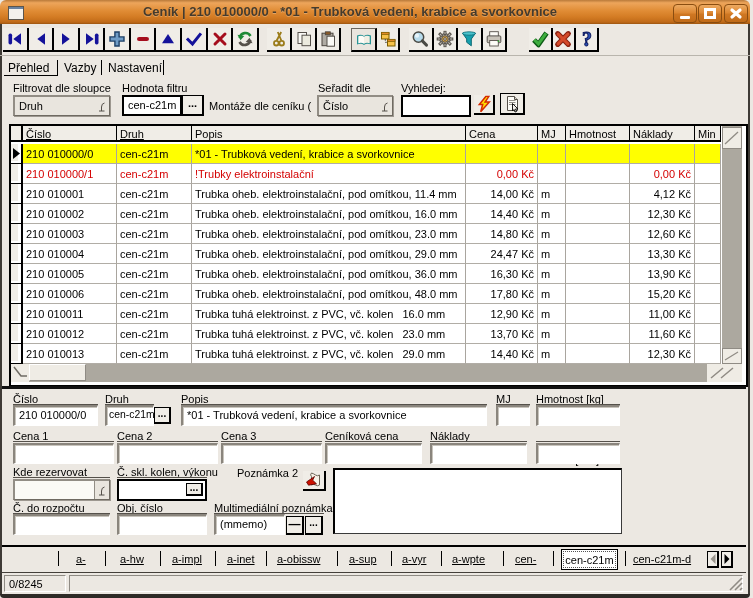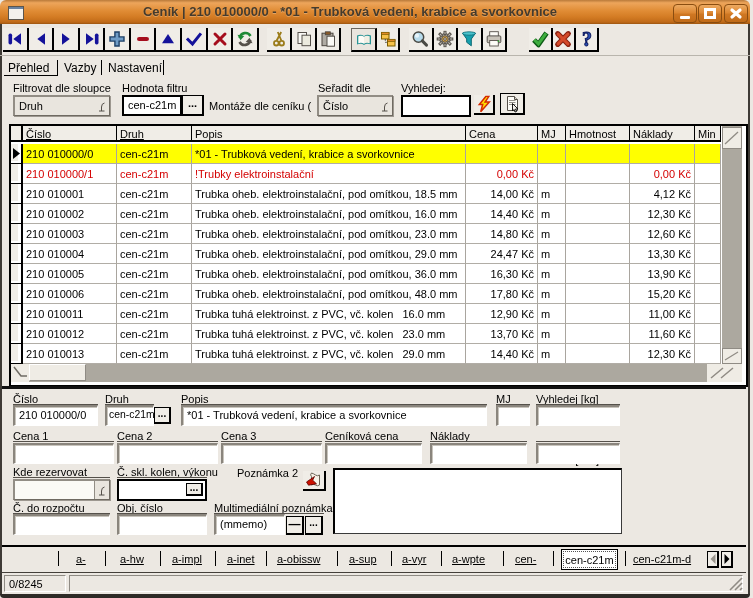--- a/index.html
+++ b/index.html
@@ -292,21 +292,21 @@
 <div class="cell num" style="left:455px;width:72px;color:#d40000;">0,00 Kč</div>
 <div class="cell" style="left:527px;width:28px;color:#d40000;"></div>
 <div class="cell" style="left:555px;width:64px;color:#d40000;"></div>
 <div class="cell num" style="left:619px;width:65px;color:#d40000;">0,00 Kč</div>
 <div class="cell" style="left:684px;width:26px;color:#d40000;"></div>
 </div>
 <div class="row abs" style="top:58.0px">
 <div class="gut"></div>
 <div class="cell" style="left:12px;width:94px;">210 010001</div>
 <div class="cell" style="left:106px;width:75px;">cen-c21m</div>
-<div class="cell" style="left:181px;width:274px;">Trubka oheb. elektroinstalační, pod omítkou, 18.5 mm</div>
+<div class="cell" style="left:181px;width:274px;">Trubka oheb. elektroinstalační, pod omítkou, 11.4 mm</div>
 <div class="cell num" style="left:455px;width:72px;">14,00 Kč</div>
 <div class="cell" style="left:527px;width:28px;">m</div>
 <div class="cell" style="left:555px;width:64px;"></div>
 <div class="cell num" style="left:619px;width:65px;">4,12 Kč</div>
 <div class="cell" style="left:684px;width:26px;"></div>
 </div>
 <div class="row abs" style="top:78.0px">
 <div class="gut"></div>
 <div class="cell" style="left:12px;width:94px;">210 010002</div>
 <div class="cell" style="left:106px;width:75px;">cen-c21m</div>
@@ -425,21 +425,21 @@
     </div>
 <div class="fbtn abs" style="left:154px;top:407px;width:17px;height:17px;box-sizing:border-box;font-size:10px;font-weight:bold;text-align:center;line-height:11px;">...</div>
 <div class="lbl abs" style="left:181px;top:393px">Popis</div>
 <div class="abs" style="left:181px;top:404px;width:306px;height:1px;background:#55514b"></div>
 <div class="inpS abs" style="left:181px;top:405px;width:306px;height:21px;box-sizing:border-box;">
       <span class="intx" style="top:2px">*01 - Trubková vedení, krabice a svorkovnice</span>
     </div>
 <div class="lbl abs" style="left:496px;top:393px">MJ</div>
 <div class="abs" style="left:496px;top:404px;width:34px;height:1px;background:#55514b"></div>
 <div class="inpS abs" style="left:496px;top:405px;width:34px;height:21px;box-sizing:border-box;"></div>
-<div class="lbl abs" style="left:536px;top:393px">Vyhledej [kg]</div>
+<div class="lbl abs" style="left:536px;top:393px">Hmotnost [kg]</div>
 <div class="abs" style="left:536px;top:404px;width:84px;height:1px;background:#55514b"></div>
 <div class="inpS abs" style="left:536px;top:405px;width:84px;height:21px;box-sizing:border-box;"></div>
 <div class="lbl abs" style="left:13px;top:430px">Cena 1</div>
 <div class="abs" style="left:13px;top:441px;width:101px;height:1px;background:#55514b"></div>
 <div class="inpS abs" style="left:13px;top:443px;width:101px;height:21px;box-sizing:border-box;"></div>
 <div class="lbl abs" style="left:117px;top:430px">Cena 2</div>
 <div class="abs" style="left:117px;top:441px;width:101px;height:1px;background:#55514b"></div>
 <div class="inpS abs" style="left:117px;top:443px;width:101px;height:21px;box-sizing:border-box;"></div>
 <div class="lbl abs" style="left:221px;top:430px">Cena 3</div>
 <div class="abs" style="left:221px;top:441px;width:101px;height:1px;background:#55514b"></div>

